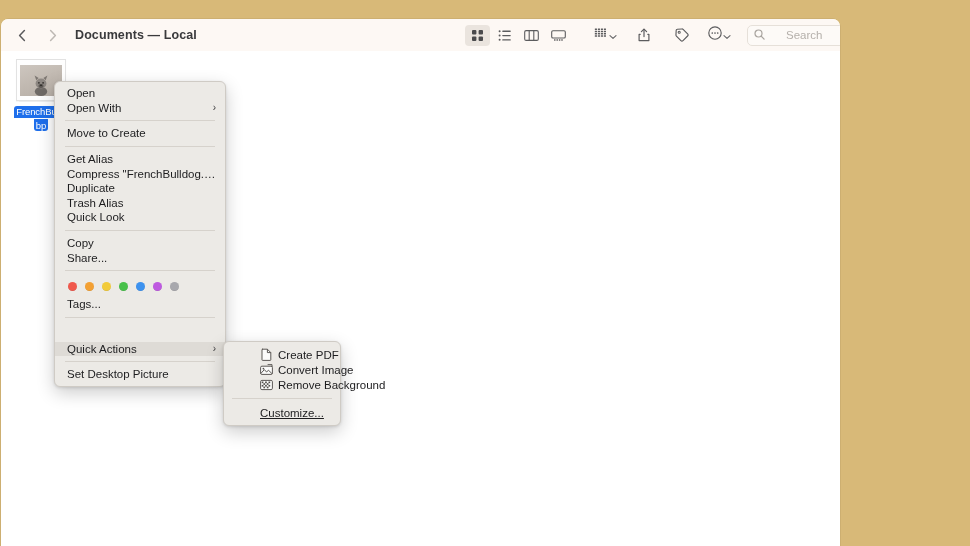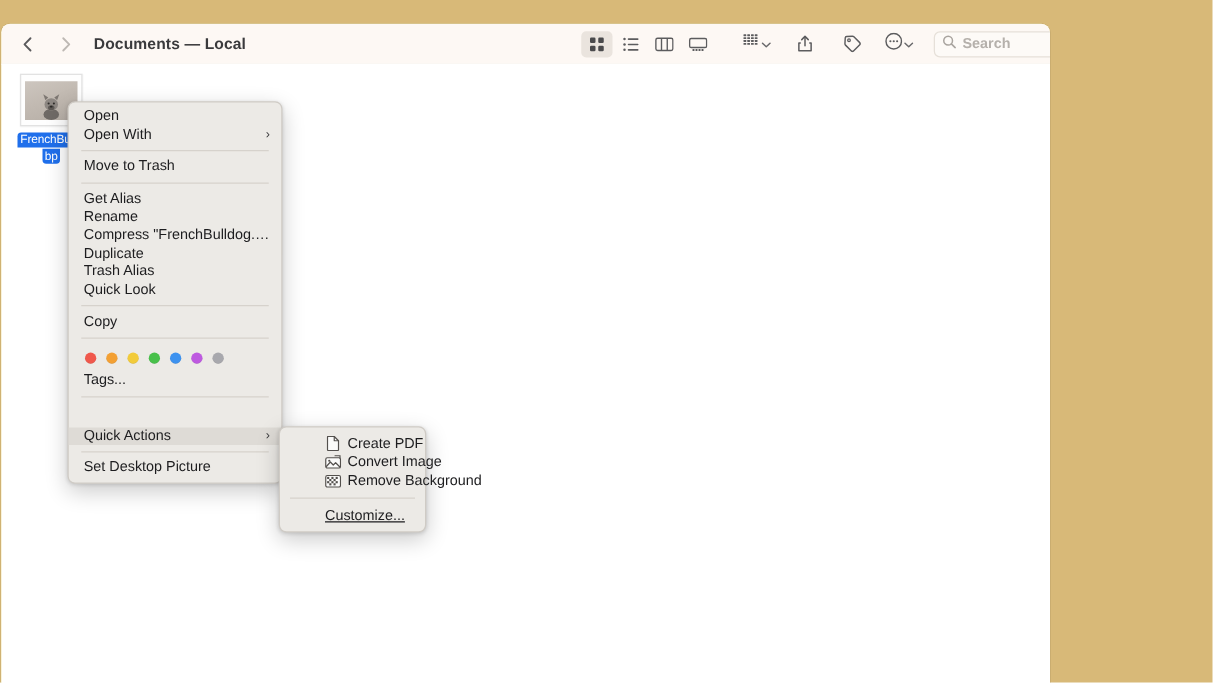--- a/index.html
+++ b/index.html
@@ -115,22 +115,21 @@
     border: 1px solid #e6e0d9;
     border-radius: 5px;
     display: flex;
     align-items: center;
     padding: 0 6px;
     box-sizing: border-box;
   }
   #search-placeholder {
     font-size: 11.5px;
     color: #b5b0ab;
-    margin-left: 5px;
-    font-weight: bold;
+    margin-left: 21px;
   }
 
   
   #content {
     position: absolute;
     left: 0;
     top: 32px;
     width: 968px;
     height: 511px;
     background: #ffffff;
@@ -477,48 +476,48 @@
         <span class="label">Open</span>
       </div>
       <div class="menu-item">
         <span class="label">Open With</span>
         <span class="submenu-arrow">›</span>
       </div>
 
       <div class="menu-sep"></div>
 
       <div class="menu-item">
-        <span class="label">Move to Trash</span>
+        <span class="label">Move to Create</span>
       </div>
 
       <div class="menu-sep"></div>
 
       <div class="menu-item">
         <span class="label">Get Alias</span>
       </div>
       <div class="menu-item">
-        <span class="label">Rename</span>
-      </div>
-      <div class="menu-item">
         <span class="label">Compress "FrenchBulldog.webp"</span>
       </div>
       <div class="menu-item">
         <span class="label">Duplicate</span>
       </div>
       <div class="menu-item">
         <span class="label">Trash Alias</span>
       </div>
       <div class="menu-item">
         <span class="label">Quick Look</span>
       </div>
 
       <div class="menu-sep"></div>
 
       <div class="menu-item">
         <span class="label">Copy</span>
+      </div>
+      <div class="menu-item">
+        <span class="label">Share...</span>
       </div>
 
       <div class="menu-sep"></div>
 
       <div id="tag-row">
         <span class="tag-dot" style="background:#f0584c"></span>
         <span class="tag-dot" style="background:#f3a033"></span>
         <span class="tag-dot" style="background:#f2cb3a"></span>
         <span class="tag-dot" style="background:#48c04a"></span>
         <span class="tag-dot" style="background:#3d92ef"></span>

